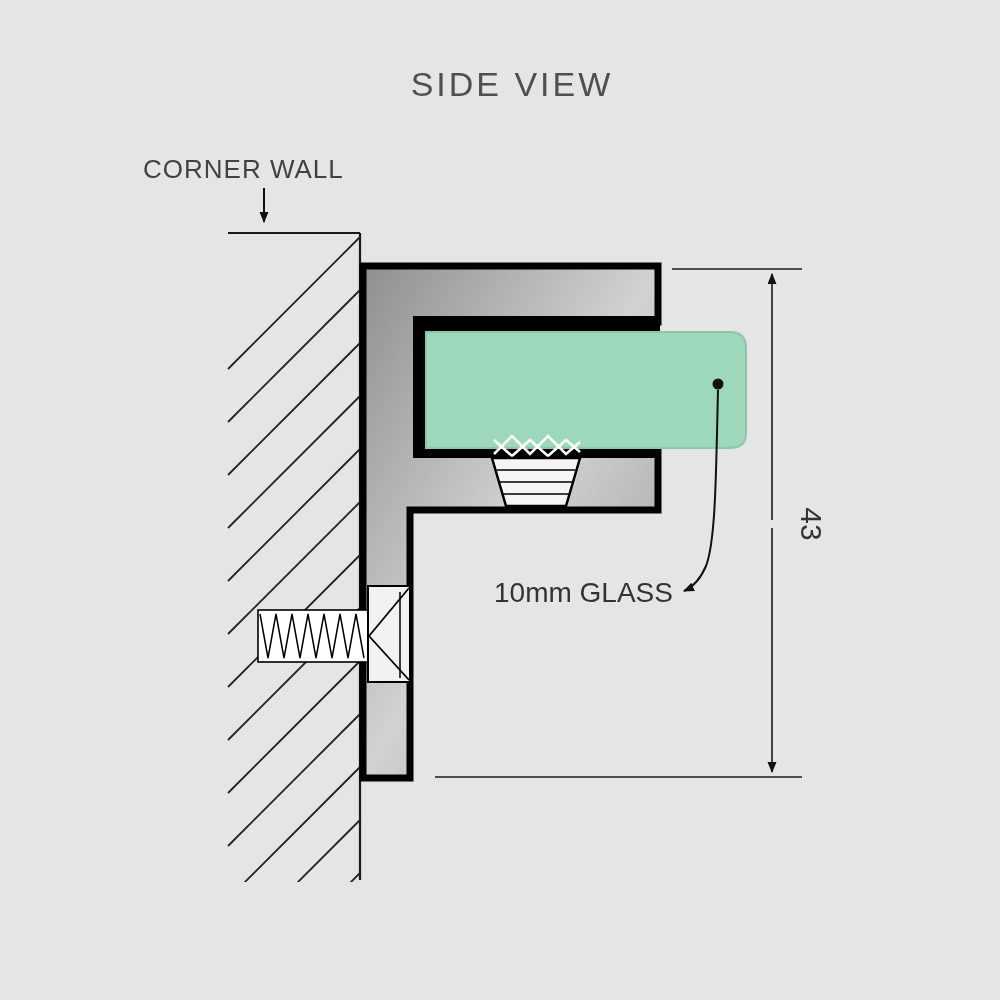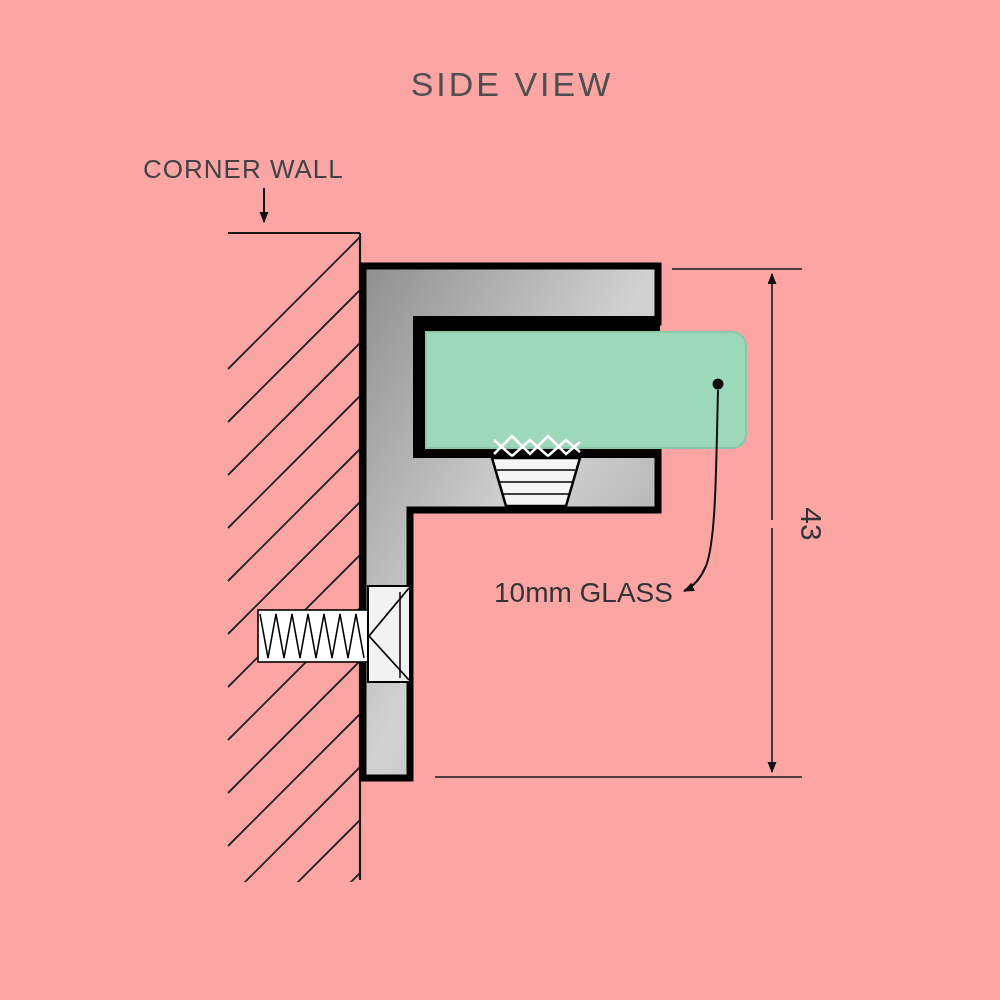--- a/index.html
+++ b/index.html
@@ -4,21 +4,21 @@
 <style>
   html, body {
     margin: 0;
     padding: 0;
     background: #ffffff;
   }
   #canvas {
     position: relative;
     width: 1000px;
     height: 1000px;
-    background: #fca5a5;
+    background: #e5e5e5;
     font-family: "Liberation Sans", sans-serif;
     overflow: hidden;
   }
   svg text {
     font-family: "Liberation Sans", sans-serif;
   }
   .title-text {
     font-size: 34px;
     letter-spacing: 3px;
     fill: #4f4f4f;

